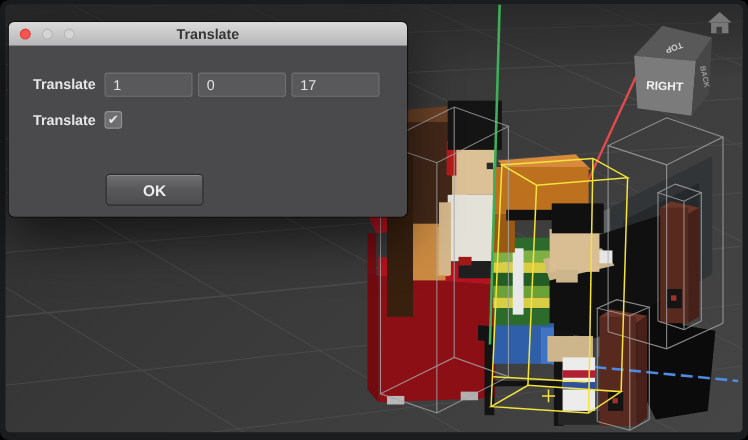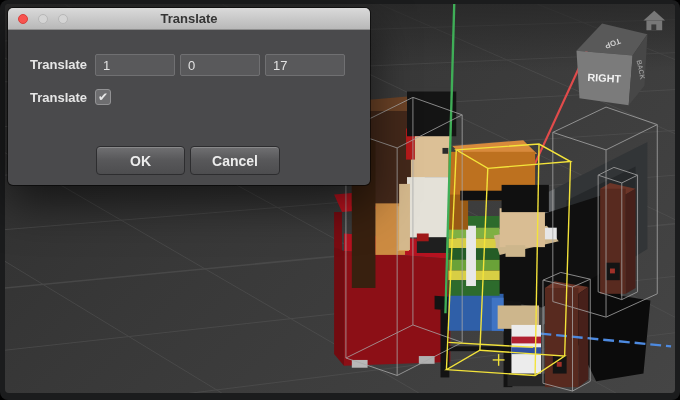--- a/index.html
+++ b/index.html
@@ -11,21 +11,21 @@
   }
   .viewport{
     position:absolute;left:5px;top:4px;right:5px;bottom:7px;
     background:linear-gradient(135deg,#2e2e2e 0%,#383838 40%,#454545 100%);
     border-radius:4px;overflow:hidden;
   }
   .viewport svg{position:absolute;left:0;top:0;width:100%;height:100%;}
 
   
   .dialog{
-    position:absolute;left:8px;top:8px;width:362px;height:177px;
+    position:absolute;left:8px;top:20px;width:362px;height:177px;
     border-radius:5px;background:#4a4a4c;
     box-shadow:0 18px 45px rgba(0,0,0,.6),0 0 0 1px rgba(0,0,0,.55);
   }
   .titlebar{
     position:absolute;left:0;top:0;right:0;height:22px;
     background:linear-gradient(#dadada,#b8b8b8);
     border-bottom:1px solid #8e8e8e;
     border-radius:5px 5px 0 0;
   }
   .title{
@@ -267,16 +267,15 @@
     <input class="fld" style="left: 87px; top: 46px;" value="1">
     <input class="fld" style="left: 172px; top: 46px;" value="0">
     <input class="fld" style="left: 257px; top: 46px;" value="17">
 
     <div class="fld-label" style="left:22px;top:82px;">Translate</div>
     <div class="checkbox">
       <span>✔</span>
     </div>
 
     <button class="btn ok">OK</button>
-    <button class="btn cancel">Cancel</button>
   </div>
 
 </div>
 
 </body></html>

